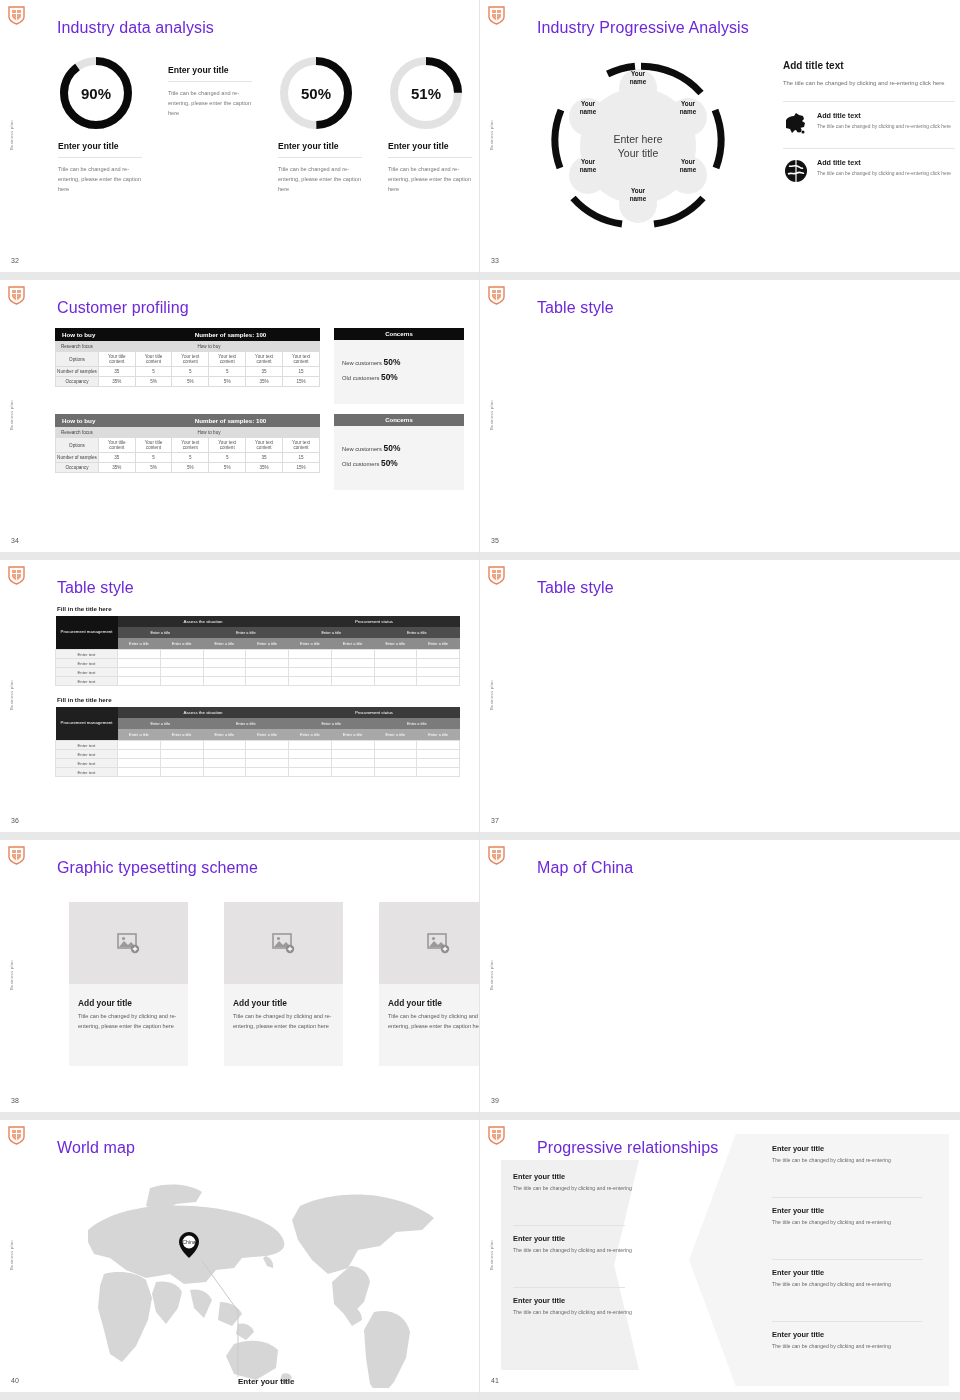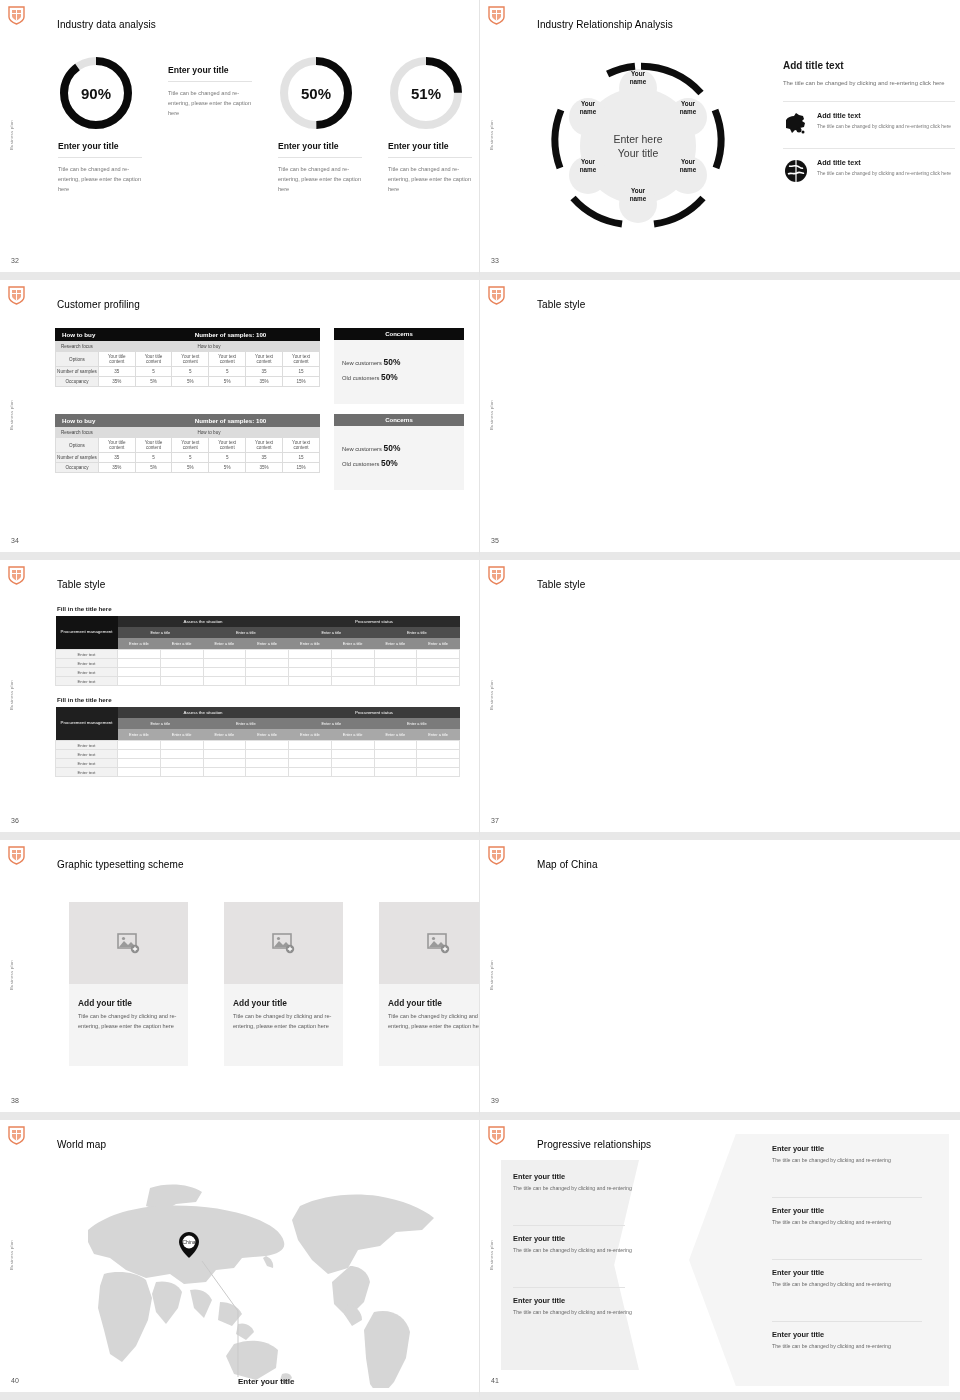--- a/index.html
+++ b/index.html
@@ -35,21 +35,21 @@
     font-size: 4.2px; letter-spacing: .3px; color: #888;
     writing-mode: vertical-rl; transform: rotate(180deg);
     white-space: nowrap;
   }
   .pnum {
     position: absolute; left: 11px; bottom: 8px;
     font-size: 7px; color: #555;
   }
   .title {
     position: absolute; left: 57px; top: 19px;
-    font-size: 10px; font-weight: 400; color: #000000;
+    font-size: 16px; font-weight: 400; color: #6d28d9;
     letter-spacing: .1px;
   }
 
   
   .donuts { position: absolute; left: 50px; top: 55px; display: flex; gap: 0; justify-content: flex-end; }
   .dcol { width: 110px; }
   .donut { width: 76px; height: 76px; margin: 0 auto 0 8px; position: relative; }
   .donut svg { display: block; }
   .dval {
     position: absolute; inset: 0; display: flex; align-items: center; justify-content: center;
@@ -202,21 +202,21 @@
   </div>
 
   <div class="slide right">
     <svg class="logo" viewBox="0 0 17 19">
       <path d="M1 1h15v10c0 4-7.5 7-7.5 7S1 15 1 11z" fill="none" stroke="#e8835a" stroke-width="1.4"></path>
       <path d="M4 4h9v6c0 2.5-4.5 4.5-4.5 4.5S4 12.5 4 10z" fill="#f0a484"></path>
       <path d="M8.5 4v10.5M4 7.5h9" stroke="#fff" stroke-width="1"></path>
     </svg>
     <div class="vside">Business plan</div>
     <div class="pnum">33</div>
-    <div class="title">Industry Relationship Analysis</div>
+    <div class="title">Industry Progressive Analysis</div>
 
     <div class="cyc">
       <svg viewBox="0 0 230 195" style="position:absolute;inset:0">
         <g fill="#ededed">
           <circle cx="115" cy="98" r="58"></circle>
           <circle cx="115" cy="40" r="19"></circle>
             <circle cx="165" cy="69" r="19"></circle>
           <circle cx="165" cy="127" r="19"></circle>
             <circle cx="115" cy="156" r="19"></circle>
           <circle cx="65" cy="127" r="19"></circle>

